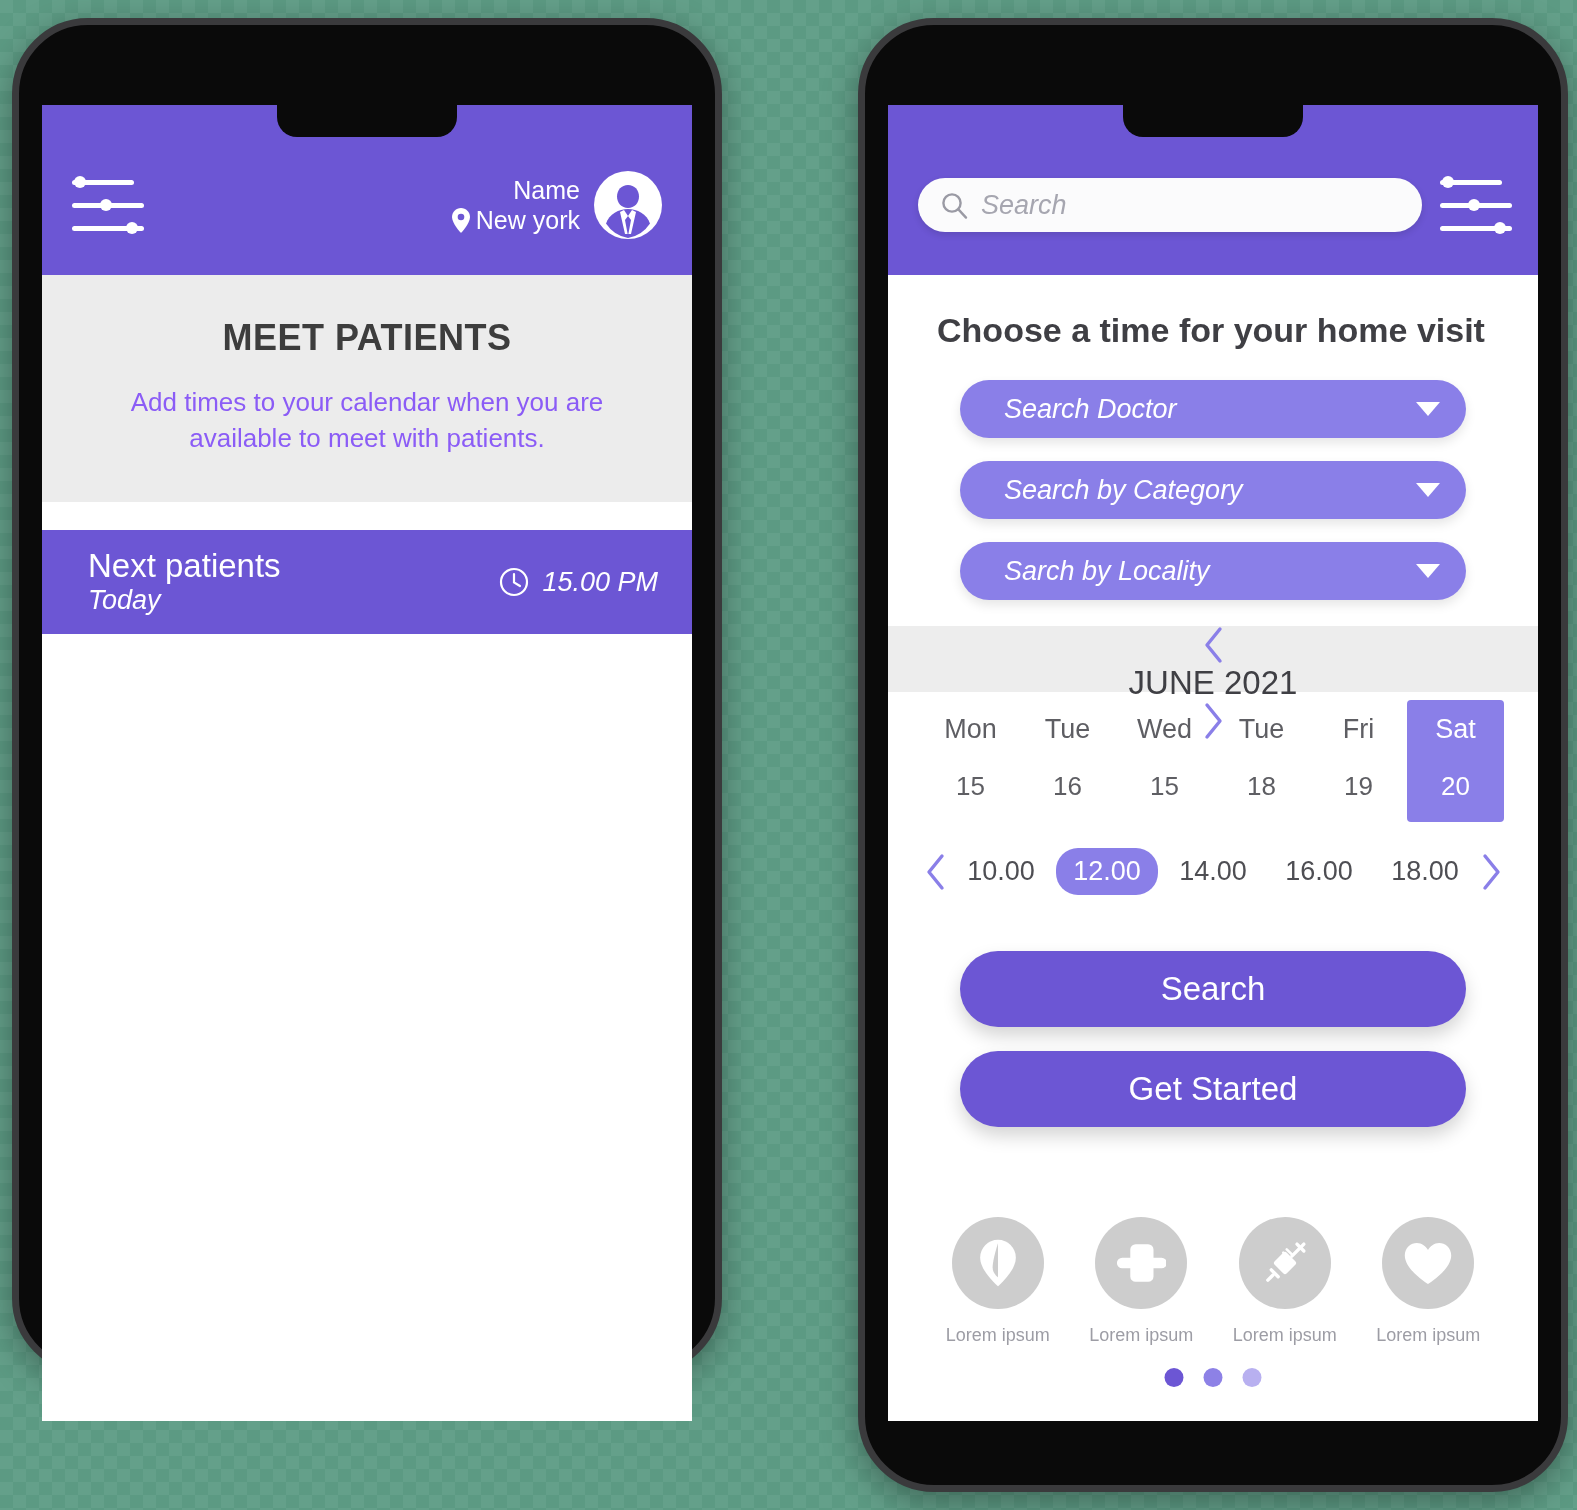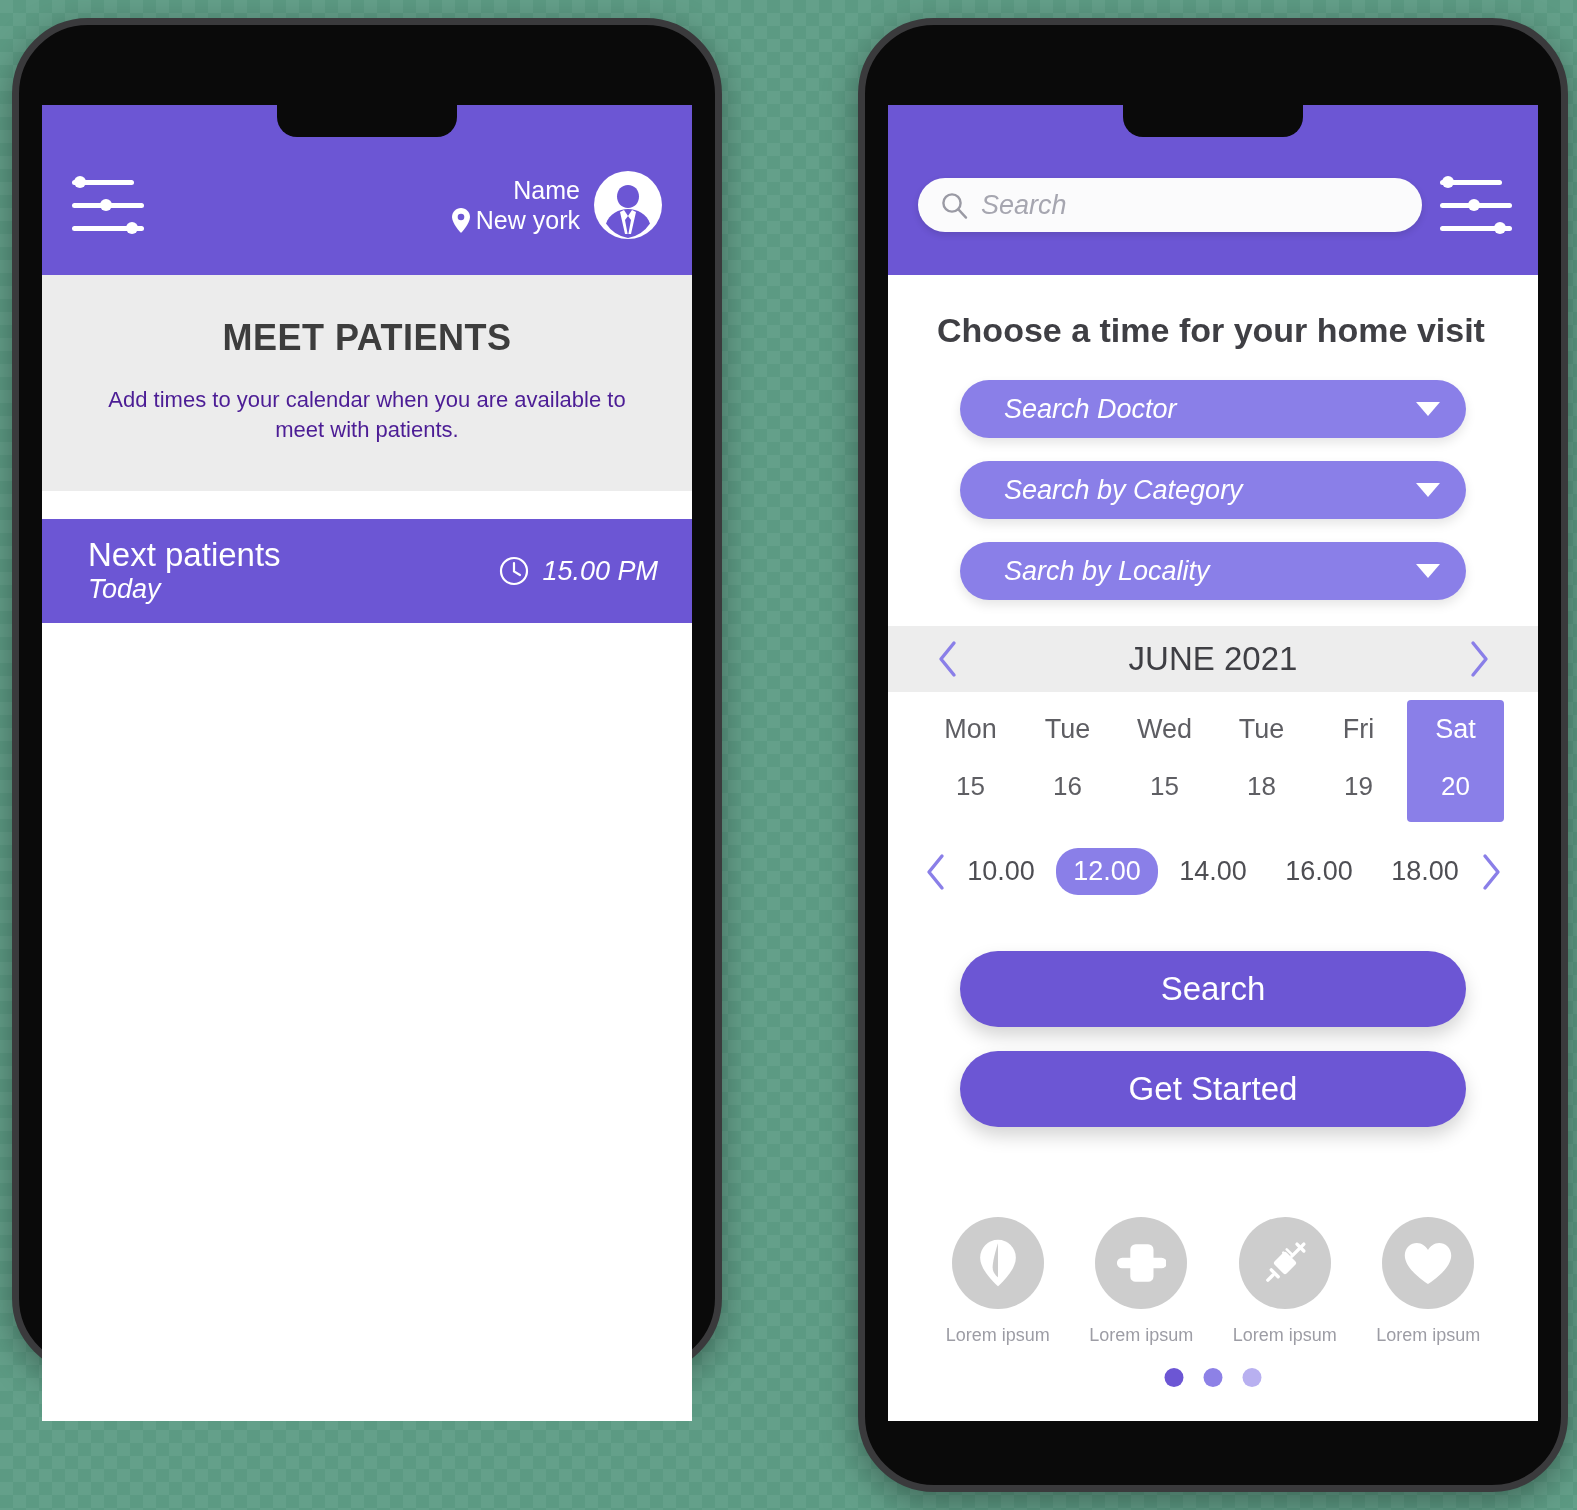--- a/index.html
+++ b/index.html
@@ -122,22 +122,22 @@
     text-align: center;
   }
   .promo h1 {
     font-size: 36px;
     font-weight: 700;
     letter-spacing: 0.5px;
     color: #3d3d3d;
     margin-bottom: 26px;
   }
   .promo p {
-    font-size: 22px;
-    color: #4c1d95;
+    font-size: 26px;
+    color: #8b5cf6;
     line-height: 1.37;
   }
 
   .gap-white { height: 28px; background: #fff; }
 
   .next-bar {
     background: #6c56d4;
     height: 104px;
     display: flex;
     align-items: center;
@@ -225,20 +225,21 @@
     border-right: 12px solid transparent;
     border-top: 14px solid #ffffff;
   }
 
   .cal-head {
     margin-top: 26px;
     height: 66px;
     background: #ededed;
     display: flex; align-items: center;
     padding: 0 48px;
+    flex-direction: column;
   }
   .cal-month {
     flex: 1; text-align: center;
     font-size: 33px; color: #3f3f44;
   }
   .chev {
     width: 22px; height: 38px; flex: none; cursor: pointer;
   }
 
   .week {

